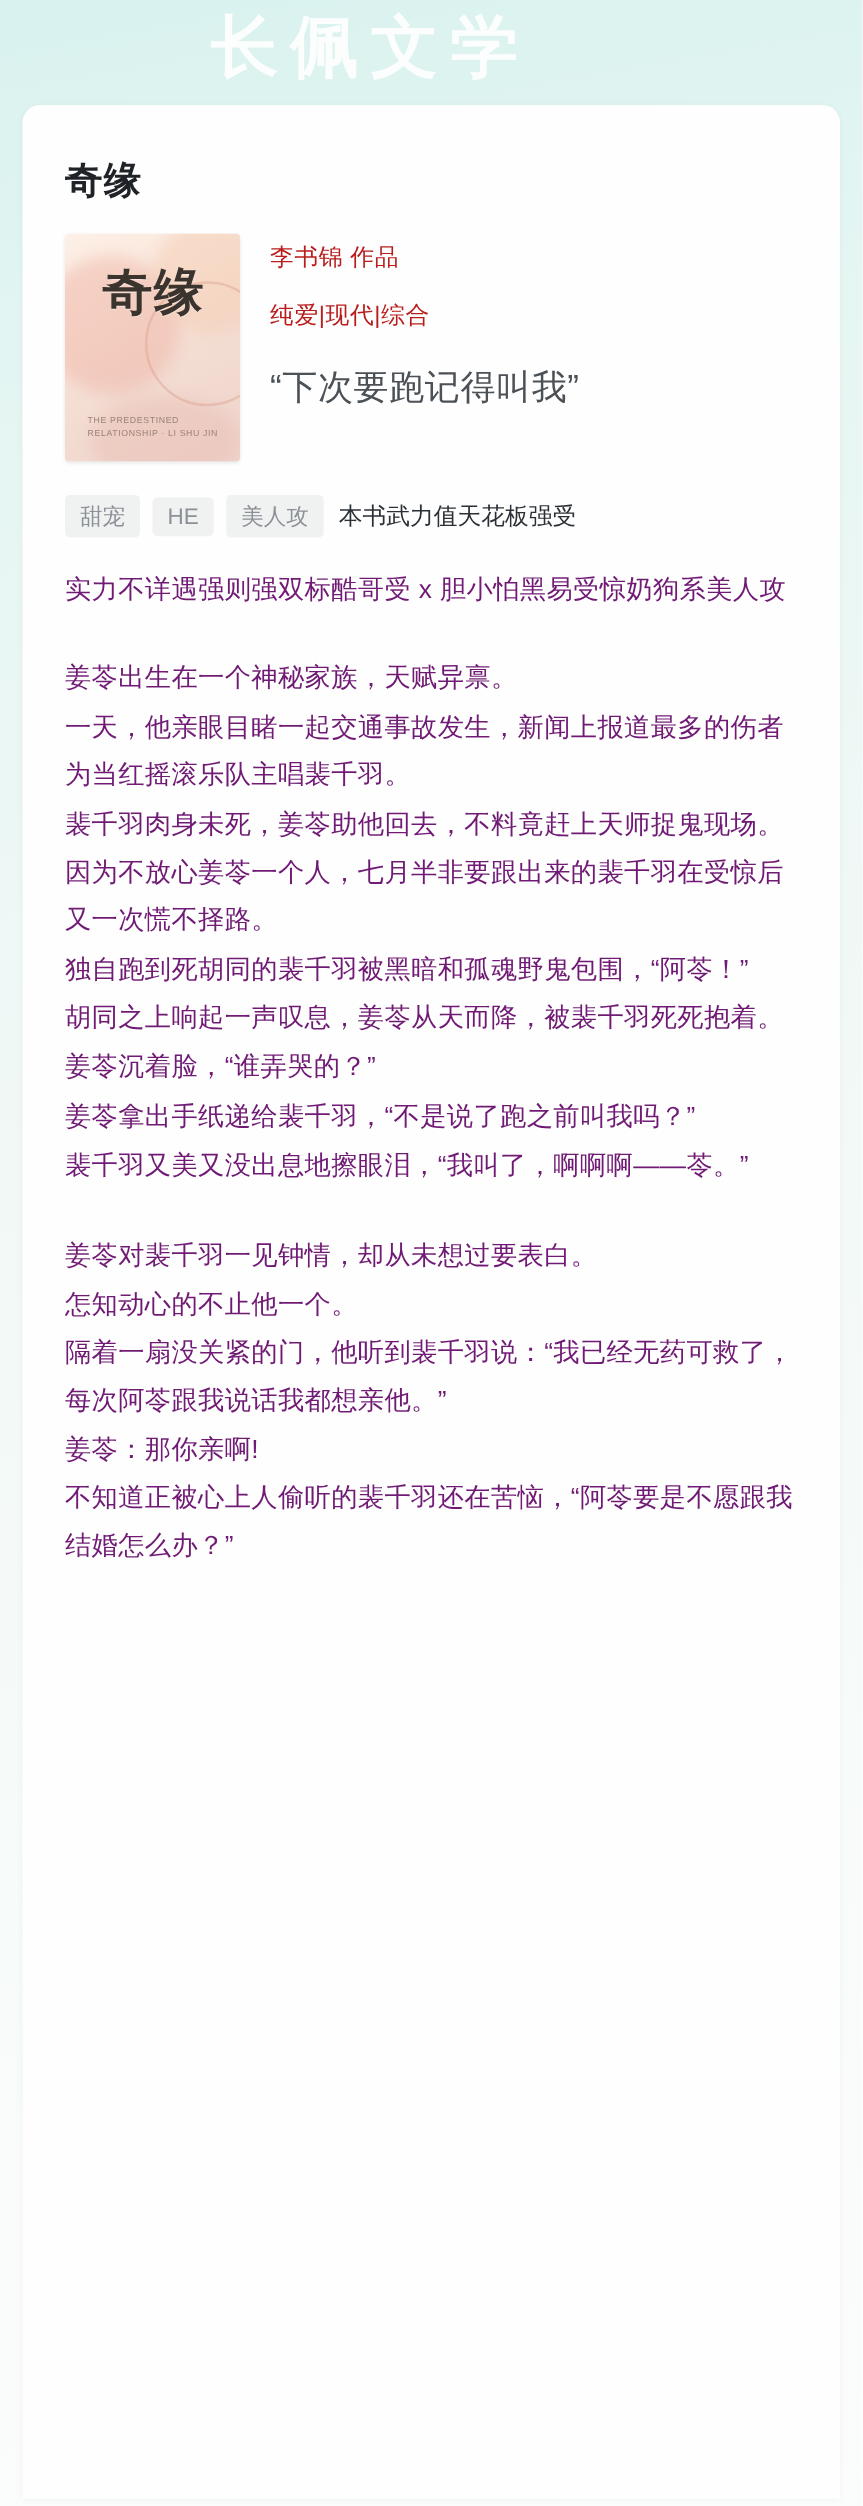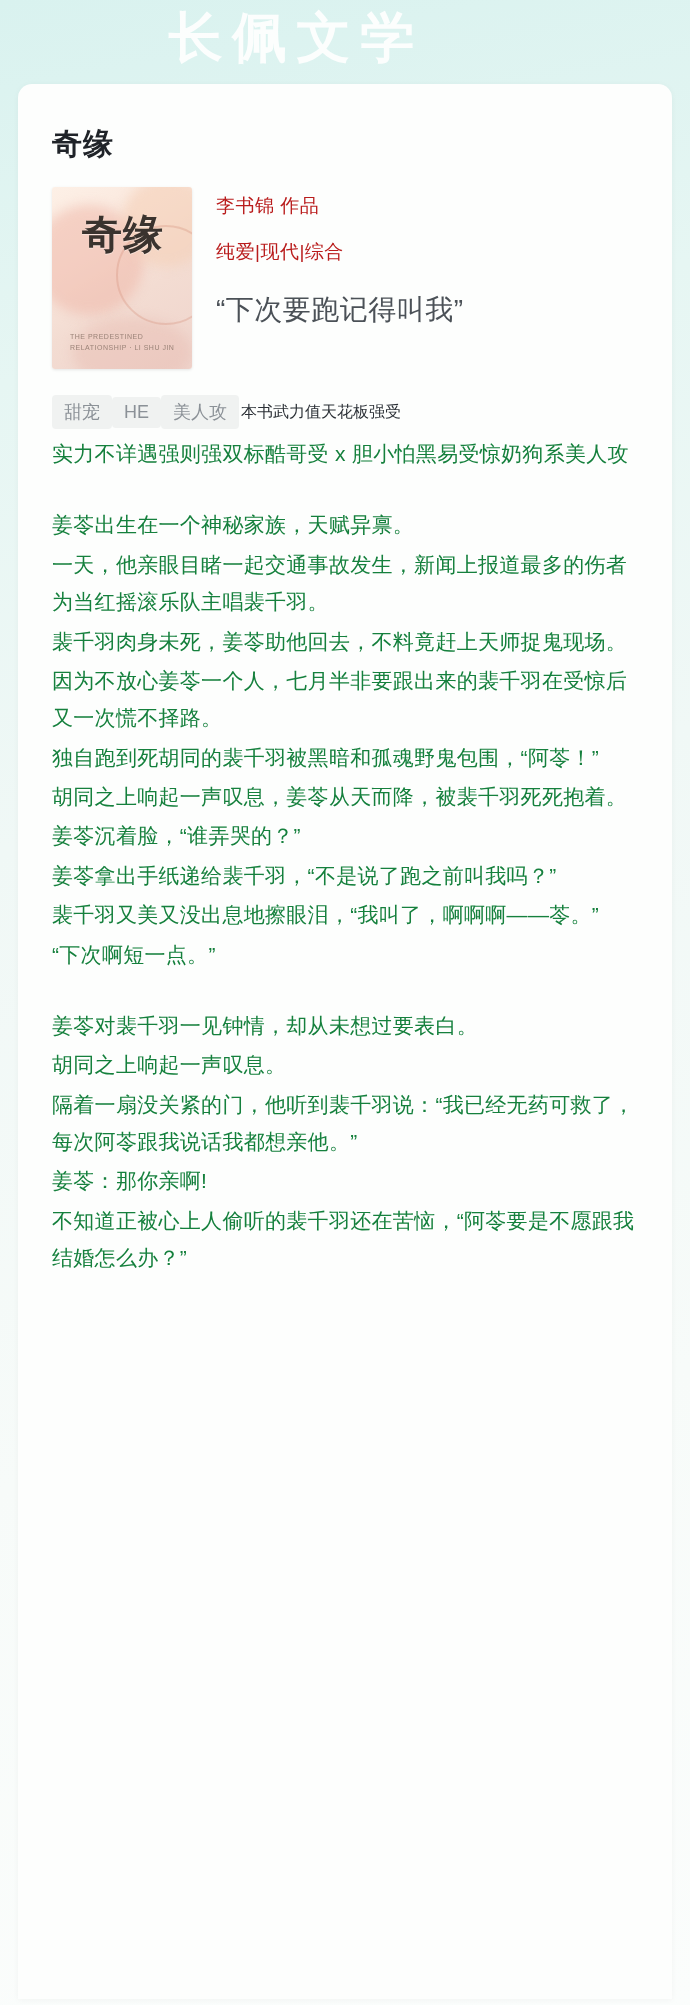--- a/index.html
+++ b/index.html
@@ -111,44 +111,44 @@
   }
   .meta-quote {
     font-size: 28px;
     color: #4b5157;
     margin-top: 26px;
     letter-spacing: 0.5px;
   }
   .tags {
     display: flex;
     align-items: center;
-    gap: 0;
+    gap: 10px;
     margin: 26px 0 6px 0;
     flex-wrap: wrap;
   }
   .tag {
     background: #f0f2f1;
     color: #8b9197;
     font-size: 18px;
     padding: 5px 12px;
     border-radius: 4px;
     white-space: nowrap;
   }
   .tag.plain {
     background: transparent;
     color: #2b3036;
     padding-left: 2px;
     padding-right: 2px;
-    font-size: 16px;
+    font-size: 19px;
   }
   .body {
-    margin-top: 6px;
+    margin-top: 22px;
     font-size: 21px;
     line-height: 1.78;
-    color: #15803d;
+    color: #701a75;
     letter-spacing: 0.3px;
   }
   .body p {
     margin: 0 0 2px 0;
   }
   .body p.gap {
     margin-top: 34px;
   }
 </style>
 </head>
@@ -187,21 +187,20 @@
     <p>实力不详遇强则强双标酷哥受 x 胆小怕黑易受惊奶狗系美人攻</p>
     <p class="gap">姜苓出生在一个神秘家族，天赋异禀。</p>
     <p>一天，他亲眼目睹一起交通事故发生，新闻上报道最多的伤者为当红摇滚乐队主唱裴千羽。</p>
     <p>裴千羽肉身未死，姜苓助他回去，不料竟赶上天师捉鬼现场。</p>
     <p>因为不放心姜苓一个人，七月半非要跟出来的裴千羽在受惊后又一次慌不择路。</p>
     <p>独自跑到死胡同的裴千羽被黑暗和孤魂野鬼包围，“阿苓！”</p>
     <p>胡同之上响起一声叹息，姜苓从天而降，被裴千羽死死抱着。</p>
     <p>姜苓沉着脸，“谁弄哭的？”</p>
     <p>姜苓拿出手纸递给裴千羽，“不是说了跑之前叫我吗？”</p>
     <p>裴千羽又美又没出息地擦眼泪，“我叫了，啊啊啊——苓。”</p>
-    <p>“下次啊短一点。”</p>
     <p class="gap">姜苓对裴千羽一见钟情，却从未想过要表白。</p>
-    <p>胡同之上响起一声叹息。</p>
+    <p>怎知动心的不止他一个。</p>
     <p>隔着一扇没关紧的门，他听到裴千羽说：“我已经无药可救了，每次阿苓跟我说话我都想亲他。”</p>
     <p>姜苓：那你亲啊!</p>
     <p>不知道正被心上人偷听的裴千羽还在苦恼，“阿苓要是不愿跟我结婚怎么办？”</p>
   </div>
 
 </div>
 
 </body></html>

